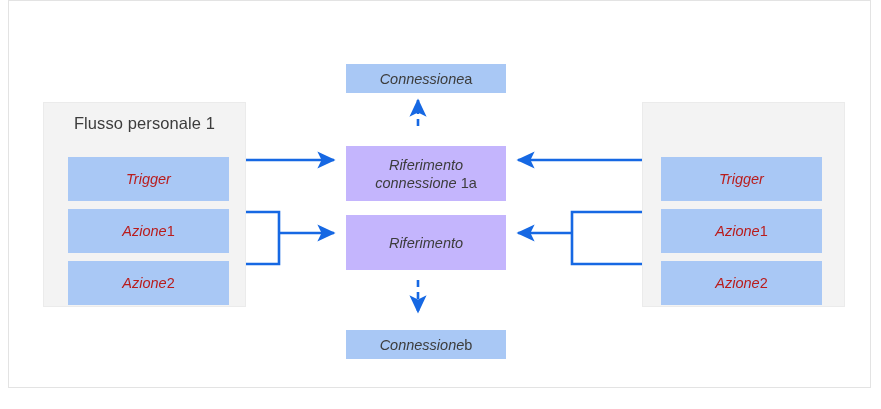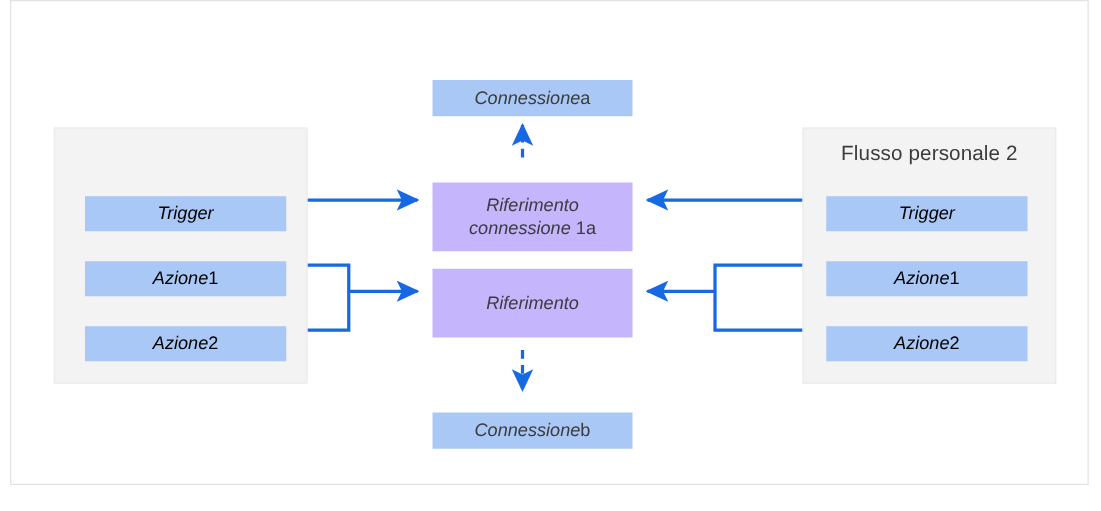--- a/index.html
+++ b/index.html
@@ -31,25 +31,25 @@
     text-align:center;
     font-size:16.5px;
     color:#3c3c3c;
     letter-spacing:.1px;
     white-space:nowrap;
   }
 
   
   .node{
     position:absolute;
-    height:28px;
+    height:44px;
     background:#a9c8f5;
     display:flex;align-items:center;justify-content:center;
     font-size:14.5px;
-    color:#000000;
+    color:#b91c1c;
     white-space:nowrap;
   }
   .node em{font-style:italic;}
   .node .plain{font-style:normal;}
   #flow-left  .node{left:24px;width:161px;}
   #flow-right .node{left:18px;width:161px;}
   .node.n1{top:54px;}
   .node.n2{top:106px;}
   .node.n3{top:158px;}
 
@@ -116,37 +116,37 @@
       <path d="M409,279 L409,311" stroke-dasharray="7 5" marker-end="url(#ah-u)"></path>
     </g>
   </svg>
 
   <div class="conn-box" id="conn-a">
     <em>Connessione</em>
       <span class="plain"> a</span>
   </div>
 
   <div class="flow-box" id="flow-left">
+    <div class="flow-title">Flusso personale 1</div>
 
     <div class="node n1">
       <em>Trigger</em>
         <span class="plain"></span>
     </div>
     <div class="node n2">
       <em>Azione</em>
         <span class="plain"> 1</span>
     </div>
     <div class="node n3">
       <em>Azione</em>
         <span class="plain"> 2</span>
     </div>
   </div>
 
   <div class="flow-box" id="flow-right">
-    <div class="flow-title">Flusso personale 2</div>
 
     <div class="node n1">
       <em>Trigger</em>
         <span class="plain"></span>
     </div>
     <div class="node n2">
       <em>Azione</em>
         <span class="plain"> 1</span>
     </div>
     <div class="node n3">

